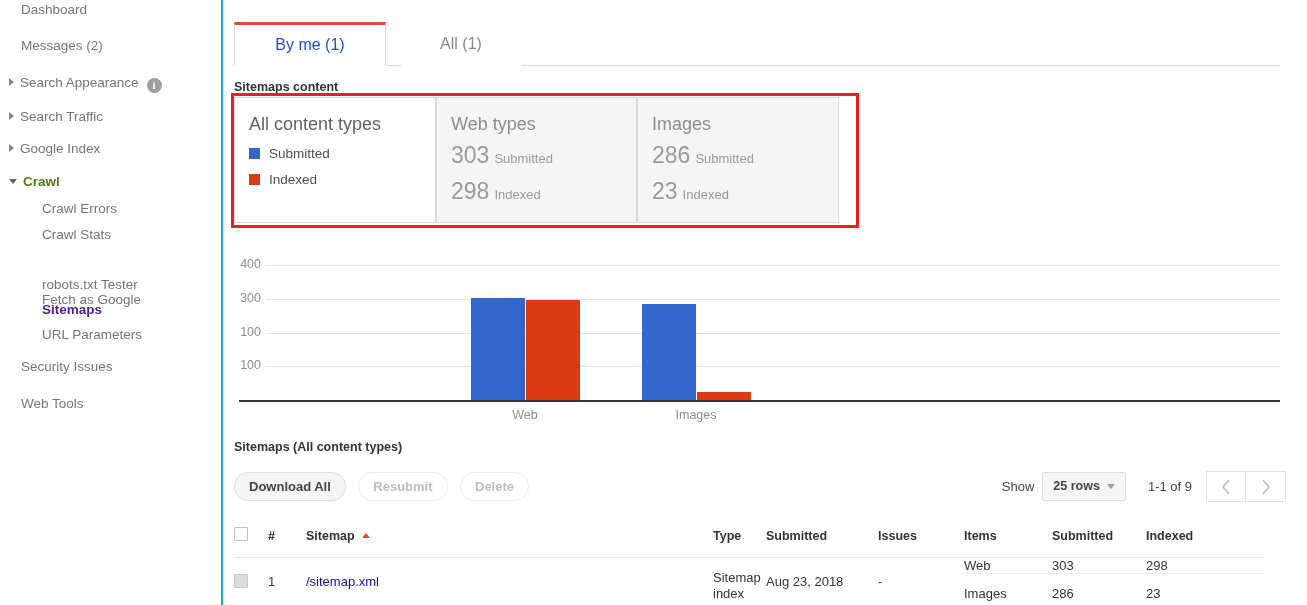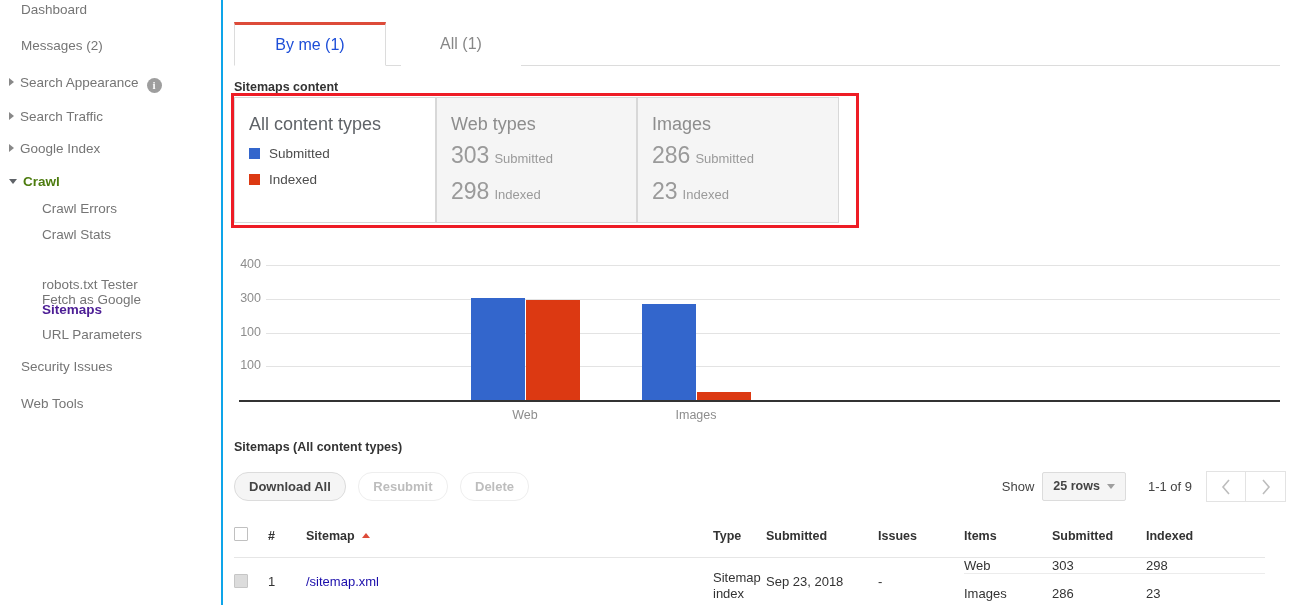--- a/index.html
+++ b/index.html
@@ -379,21 +379,21 @@
         <tbody>
           <tr>
             <td style="padding-top:16px;">
               <span class="row-cb"></span>
             </td>
             <td style="padding-top:16px;">1</td>
             <td style="padding-top:16px;">
               <span class="link">/sitemap.xml</span>
             </td>
             <td style="padding-top:12px; line-height:16px;">Sitemap index</td>
-            <td style="padding-top:16px;">Sep 23, 2018</td>
+            <td style="padding-top:16px;">Aug 23, 2018</td>
             <td style="padding-top:16px;">-</td>
             <td colspan="3" style="padding-top:0;">
               <table class="sub">
                 <colgroup>
                     <col style="width:88px">
                     <col style="width:94px">
                     <col style="width:119px">
                   </colgroup>
                 <tbody>
                   <tr>

